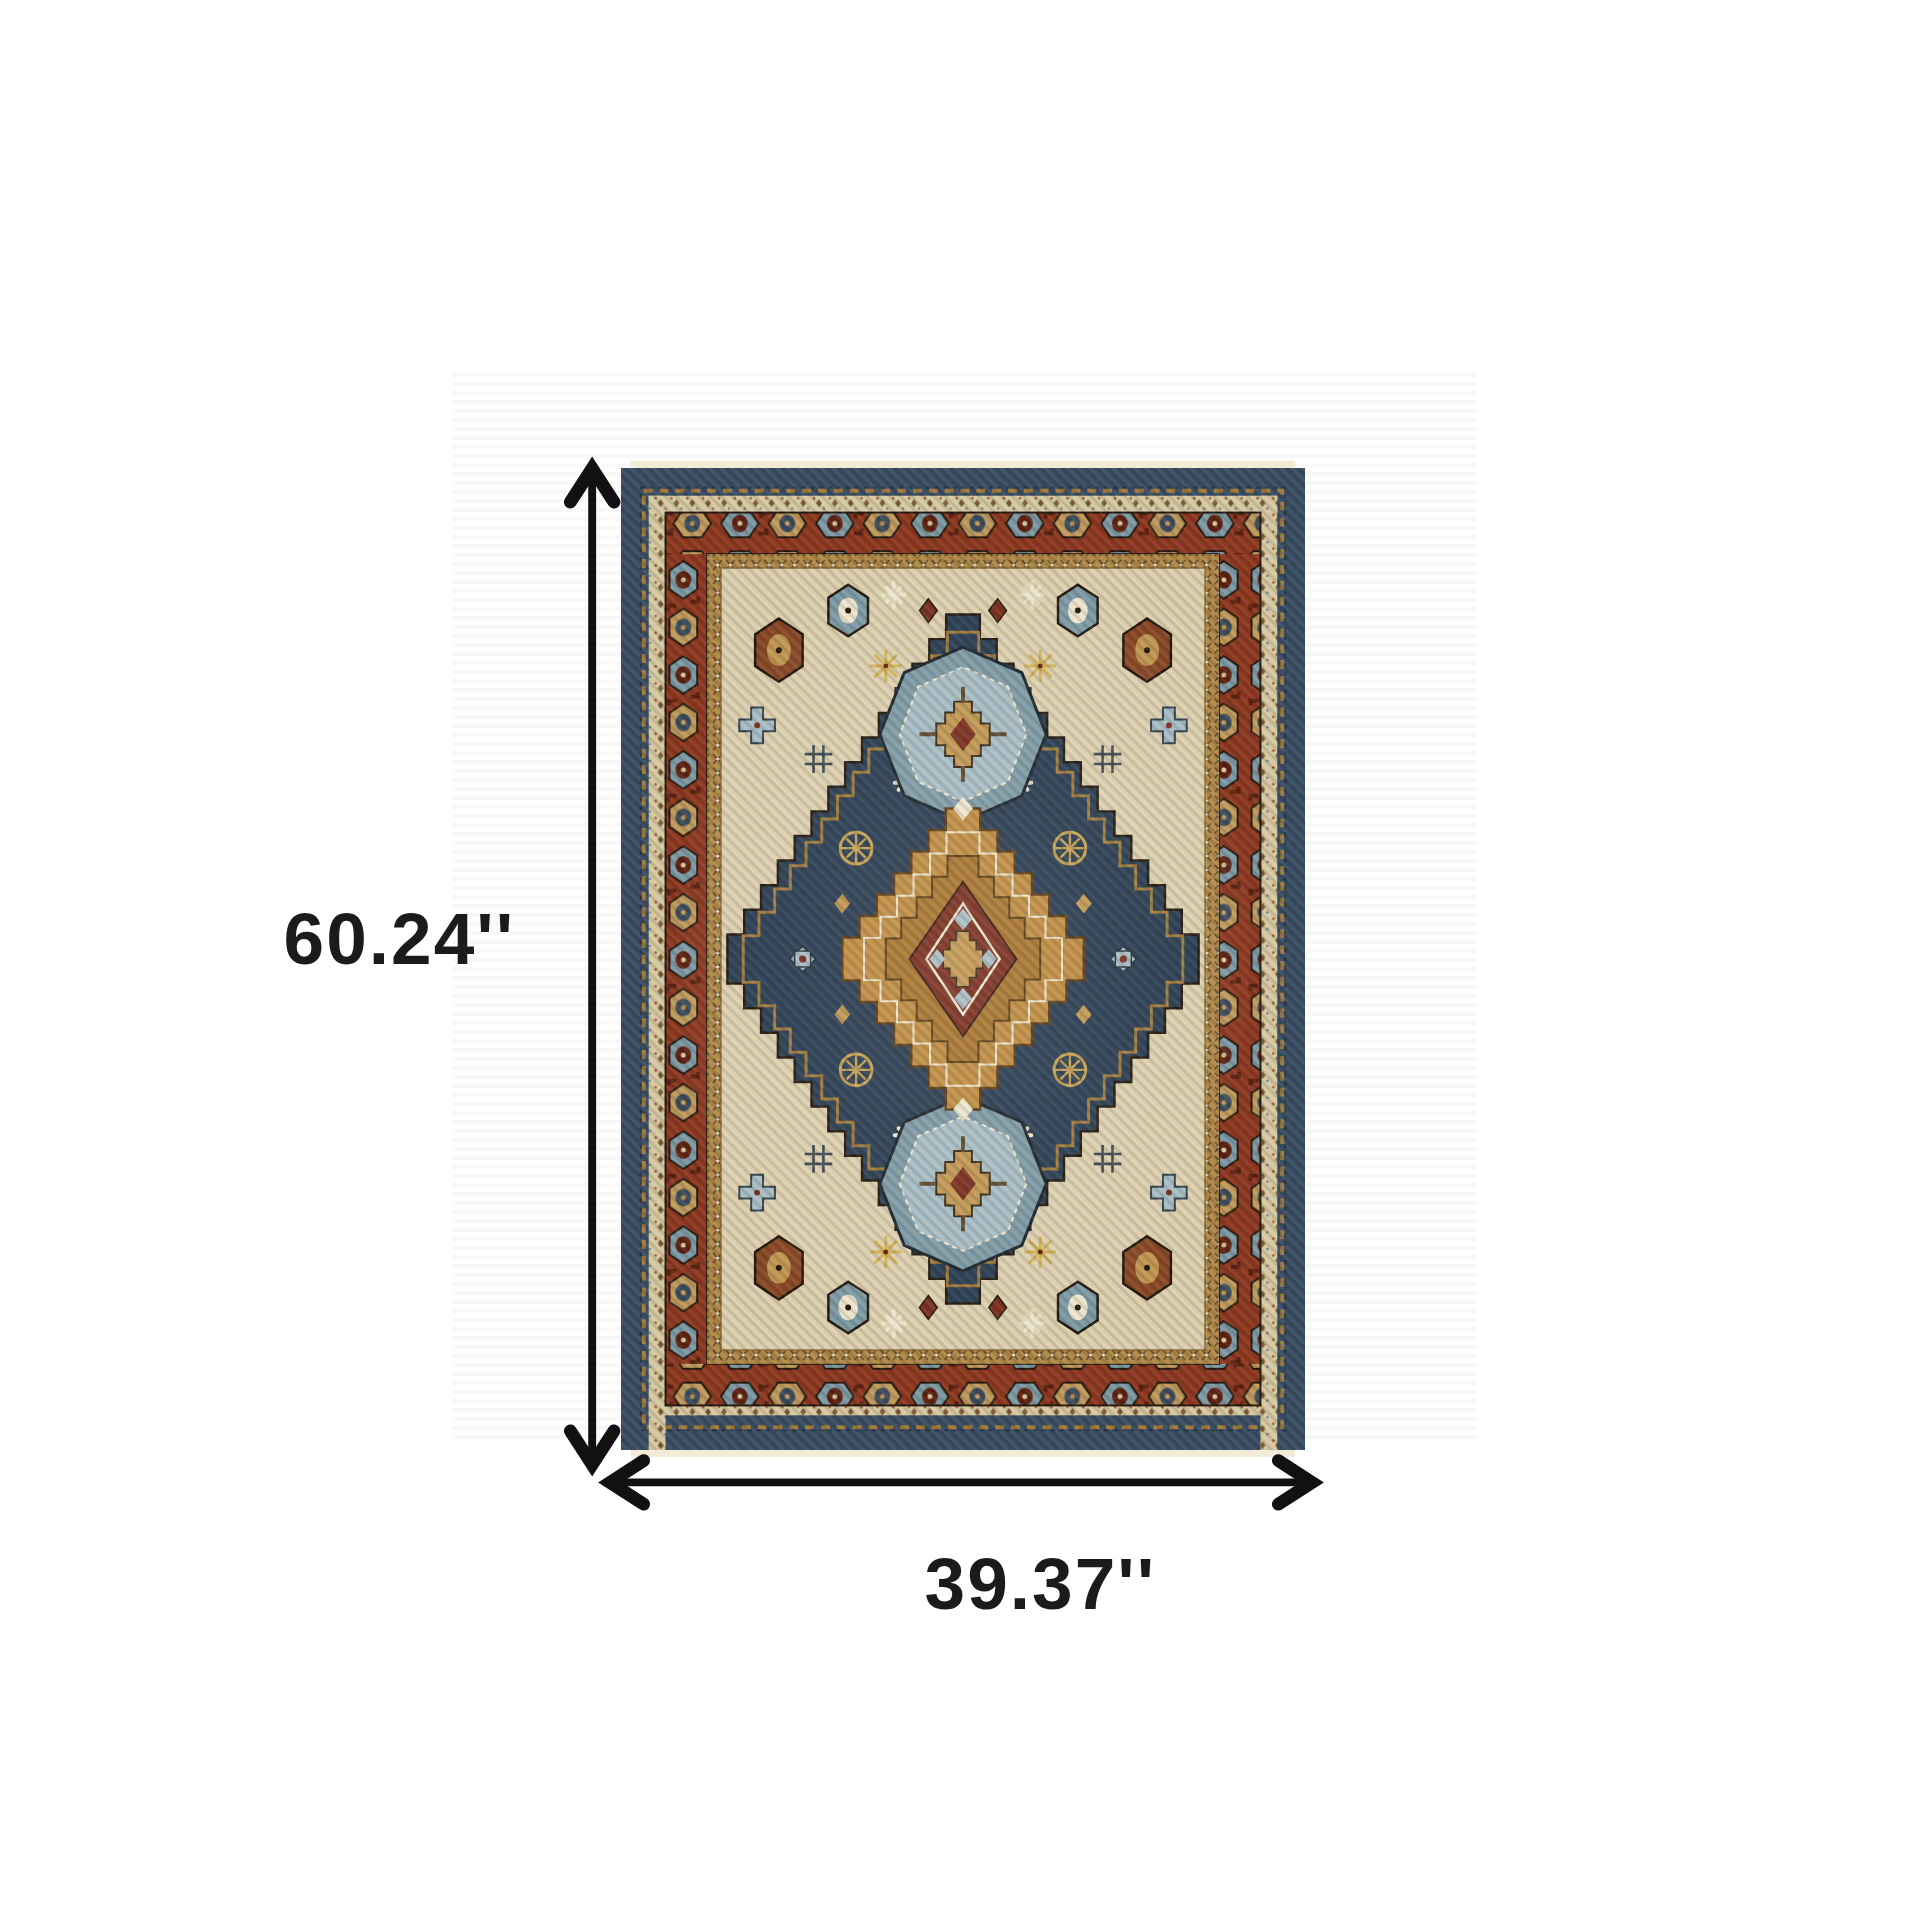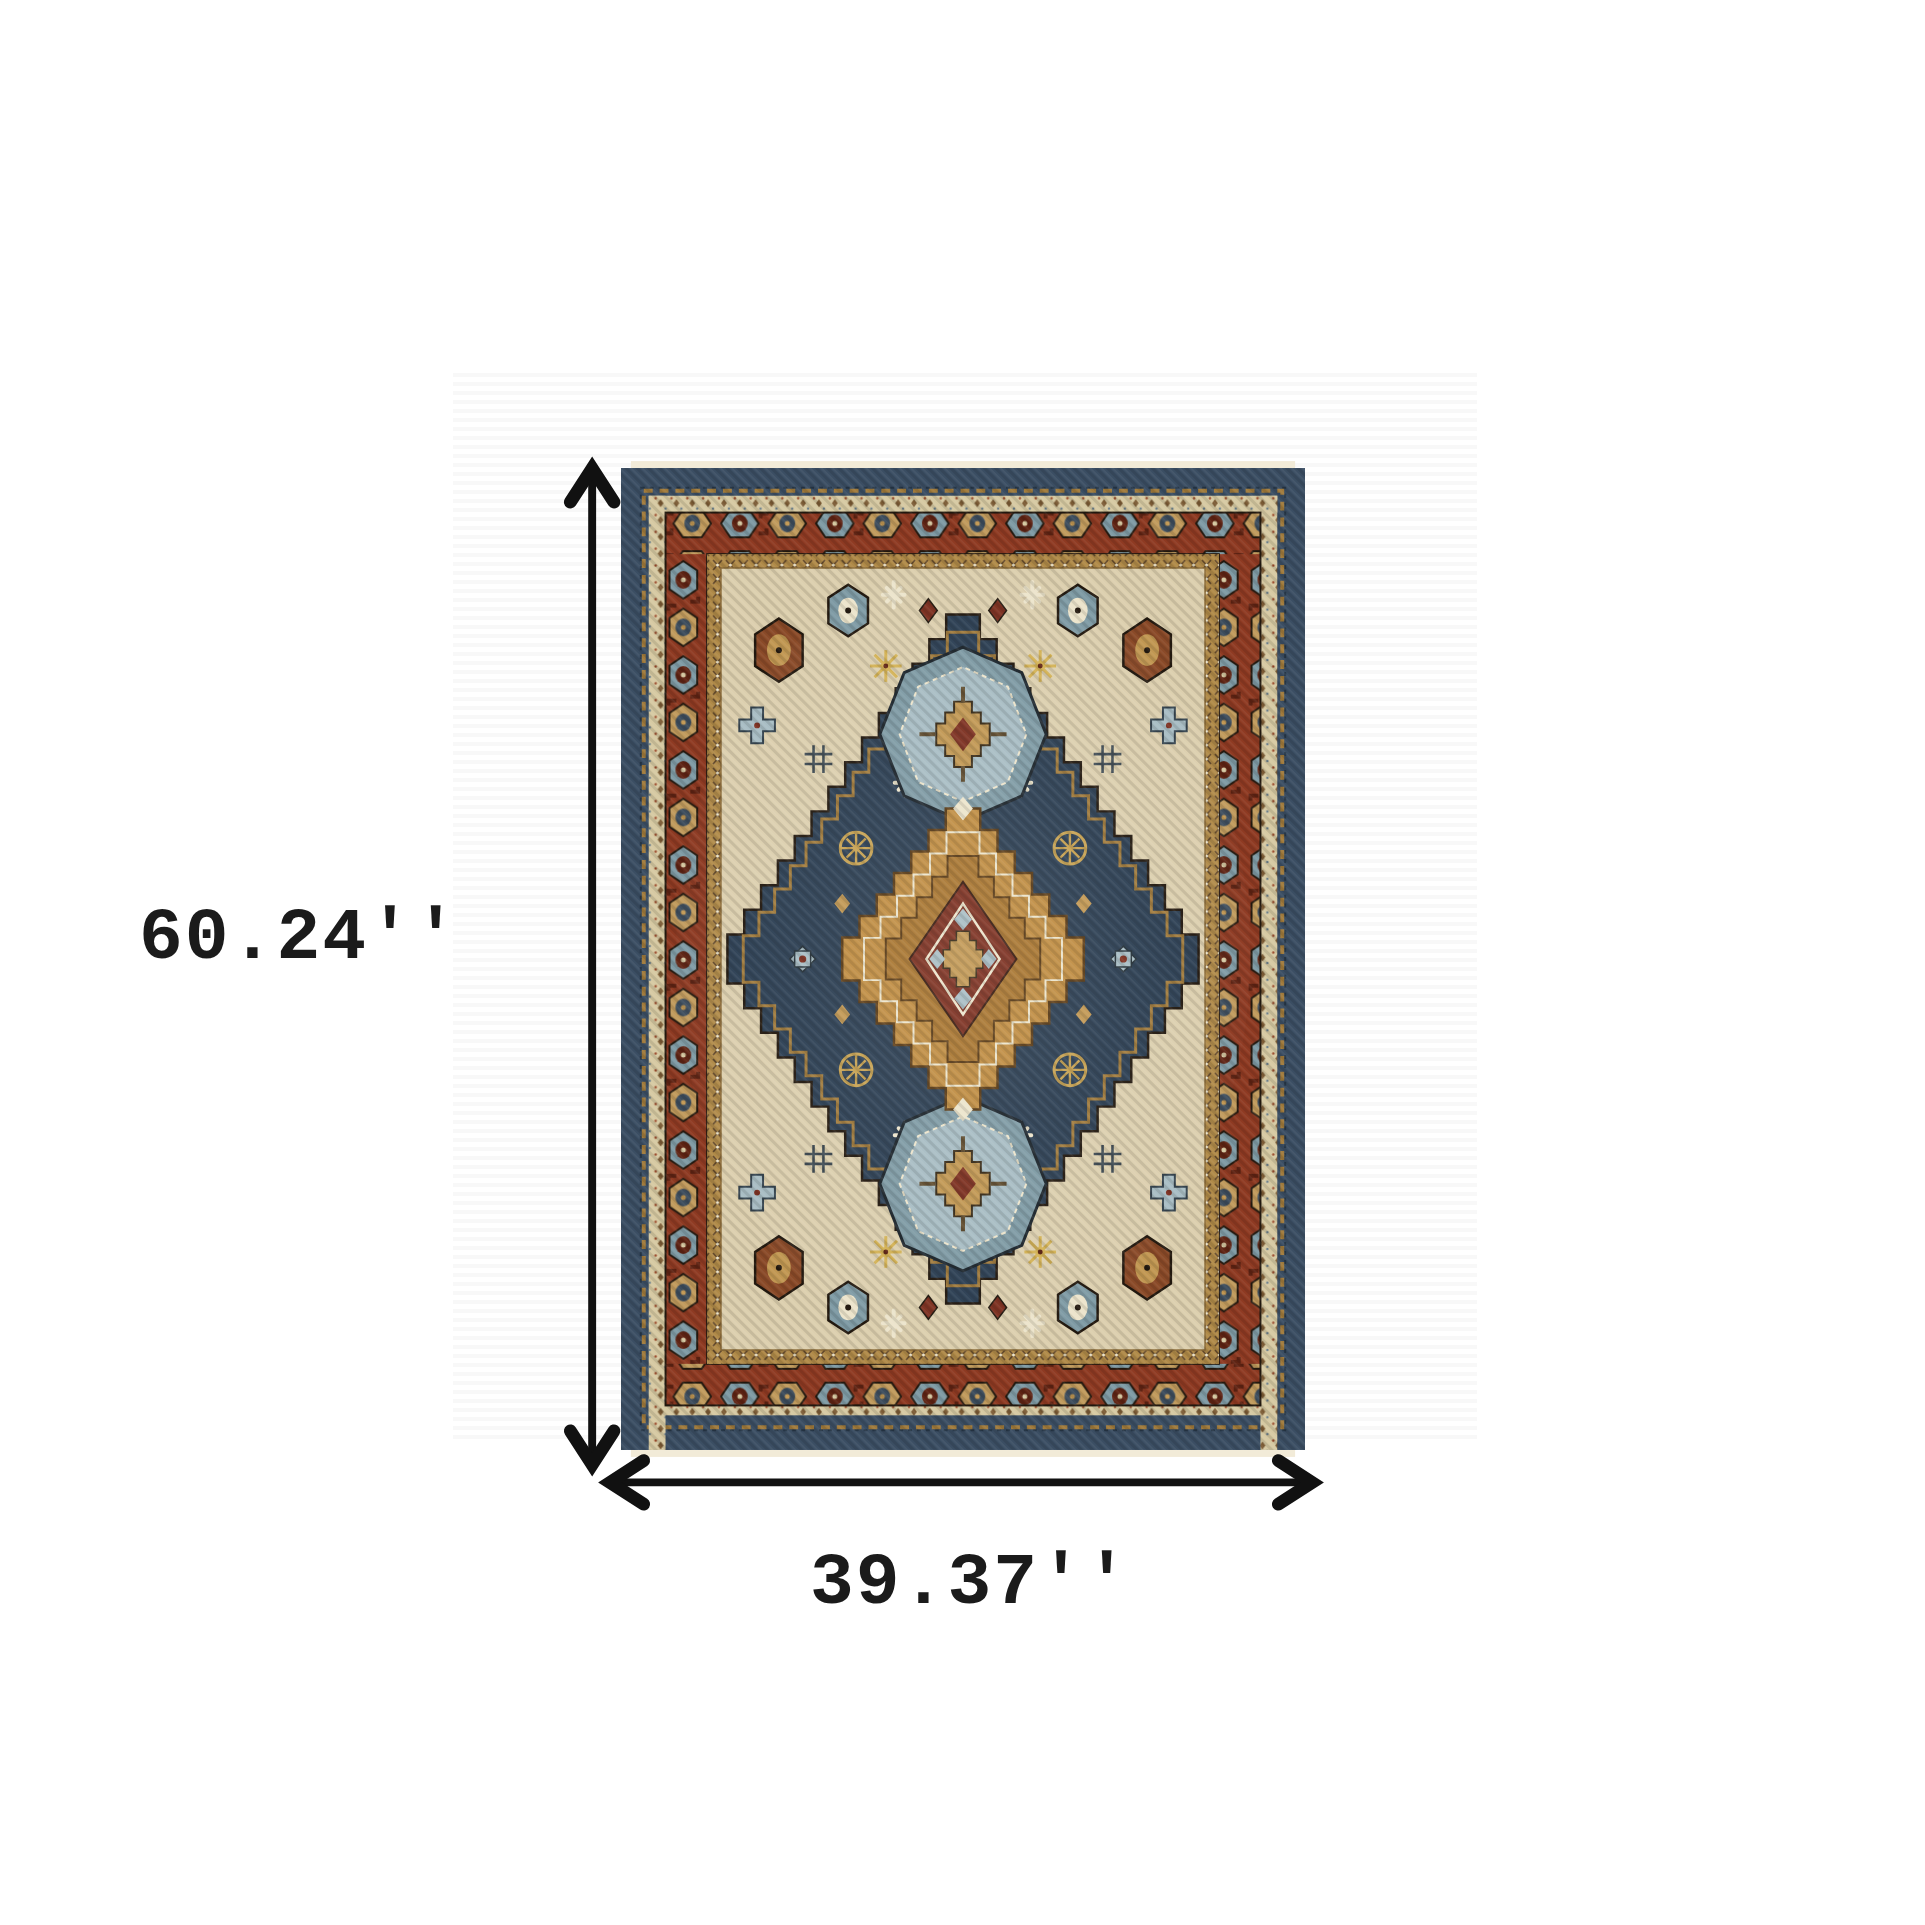--- a/index.html
+++ b/index.html
@@ -6,25 +6,25 @@
   body{width:1926px;height:1926px;overflow:hidden;font-family:"Liberation Sans",sans-serif;}
   .canvas{position:relative;width:1926px;height:1926px;background:#ffffff;}
   .photo-bg{
     position:absolute;left:453px;top:368px;width:1024px;height:1075px;
     background:repeating-linear-gradient(180deg,#ffffff 0 5px,#f8f8f8 5px 9px);
   }
   .rug-svg{position:absolute;left:621px;top:461px;width:684px;height:996px;display:block;}
   .arrows-svg{position:absolute;left:0;top:0;width:1926px;height:1926px;pointer-events:none;}
   .dim-label{
     position:absolute;color:#1b1b1b;font-size:73px;font-weight:bold;
-    letter-spacing:2px;text-align:left;line-height:1.1;
-    font-family:Liberation Mono, monospace;
+    letter-spacing:2px;text-align:right;line-height:1.1;
+    font-family:Liberation Sans, sans-serif;
   }
   .dim-label.height{left:139px;top:899px;width:376px;}
-  .dim-label.width{left:810px;top:1544px;width:376px;}
+  .dim-label.width{left:780px;top:1544px;width:376px;}
 </style>
 </head>
 <body>
 
 <div class="canvas">
 
   <div class="photo-bg"></div>
 
   <svg id="rug-svg" class="rug-svg" viewBox="0 0 691 1006" xmlns="http://www.w3.org/2000/svg">
       <defs>

